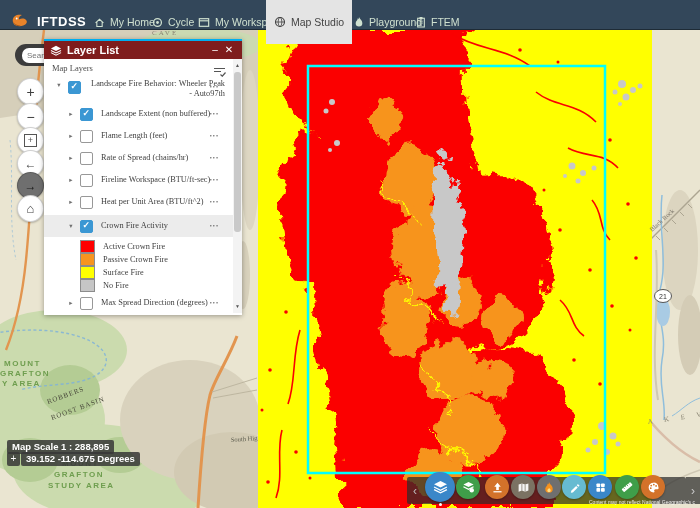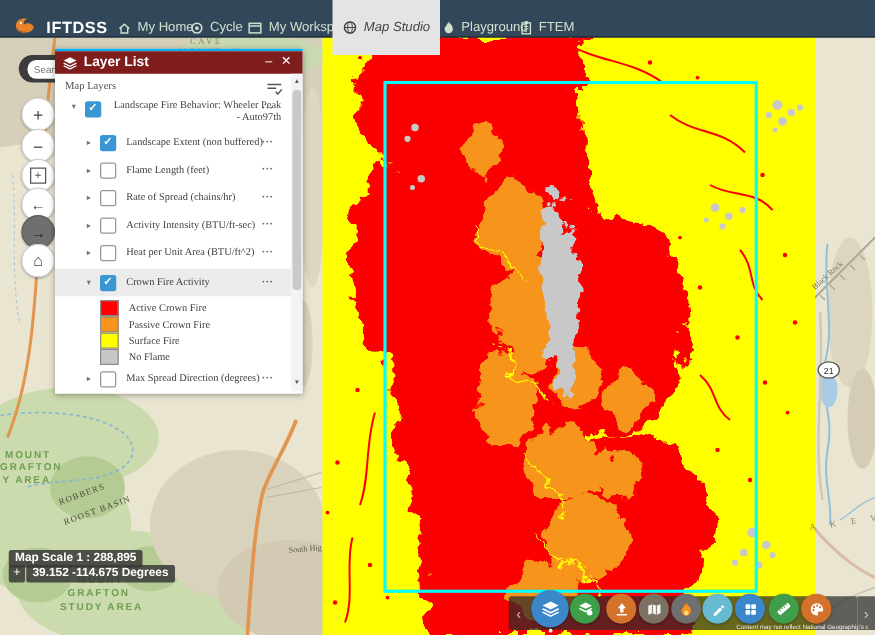--- a/index.html
+++ b/index.html
@@ -6,21 +6,21 @@
   #app{position:relative;width:700px;height:508px;overflow:hidden;background:#EAE5D1;
        font-family:"Liberation Sans",sans-serif;-webkit-font-smoothing:antialiased;}
   
   #nav{position:absolute;left:0;top:0;width:700px;height:29px;background:#33475A;z-index:20;
        border-bottom:1px solid #1E2B36;}
   .brand{position:absolute;left:10px;top:0;height:29px;display:flex;align-items:flex-end;gap:5px;}
   .brand b{color:#fff;font-size:13px;letter-spacing:.5px;}
   .navitem{position:absolute;top:0;height:44px;display:flex;align-items:center;gap:5px;
            color:#CFE0CF;font-size:10.5px;padding:0 8px;cursor:pointer;white-space:nowrap;}
   .navitem svg{display:block;}
-  .navitem.active{background:#E4E4E4;color:#444;font-style:italic;}
+  .navitem.active{background:#E4E4E4;color:#444;}
   
   #map{position:absolute;left:0;top:0;width:700px;height:508px;z-index:1;}
   
   #searchpill{position:absolute;left:15px;top:44px;width:42px;height:22px;background:#3C3C3C;
               border-radius:11px 0 0 11px;z-index:5;display:flex;align-items:center;padding-left:7px;box-sizing:border-box;}
   #searchpill input{width:30px;height:15px;border:none;border-radius:7px 0 0 7px;font-size:8px;color:#777;
                     padding:0 0 0 5px;outline:none;background:#fff;}
   
   #panel{position:absolute;left:44px;top:39px;width:198px;height:274px;z-index:10;background:#fff;
          border-top:2px solid #00AEEF;box-shadow:0 1px 5px rgba(0,0,0,.35);}
@@ -351,21 +351,21 @@
       </div>
       <div class="lrow ind1" style="top:91px">
         <span class="caret">▸</span>
         <span class="cb"></span>
         <span class="ltext">Rate of Spread (chains/hr)</span>
         <span class="dots">•••</span>
       </div>
       <div class="lrow ind1" style="top:113px">
         <span class="caret">▸</span>
         <span class="cb"></span>
-        <span class="ltext">Activity Intensity (BTU/ft-sec)</span>
+        <span class="ltext">Fireline Workspace (BTU/ft-sec)</span>
         <span class="dots">•••</span>
       </div>
       <div class="lrow ind1" style="top:135px">
         <span class="caret">▸</span>
         <span class="cb"></span>
         <span class="ltext">Heat per Unit Area (BTU/ft^2)</span>
         <span class="dots">•••</span>
       </div>
       <div class="lrow ind1 sel" style="top:156px">
         <span class="caret">▾</span>
@@ -383,21 +383,21 @@
       <div class="legrow" style="top:194px">
         <span class="sw" style="background: rgb(247, 148, 30);"></span>
         <span>Passive Crown Fire</span>
       </div>
       <div class="legrow" style="top:207px">
         <span class="sw" style="background: rgb(255, 255, 0);"></span>
         <span>Surface Fire</span>
       </div>
       <div class="legrow" style="top:220px">
         <span class="sw" style="background: rgb(198, 198, 198);"></span>
-        <span>No Flame</span>
+        <span>No Fire</span>
       </div>
 
       <div class="lrow ind1" style="top:236px">
         <span class="caret">▸</span>
         <span class="cb"></span>
         <span class="ltext">Max Spread Direction (degrees)</span>
         <span class="dots">•••</span>
       </div>
 
       <div id="sbar">

